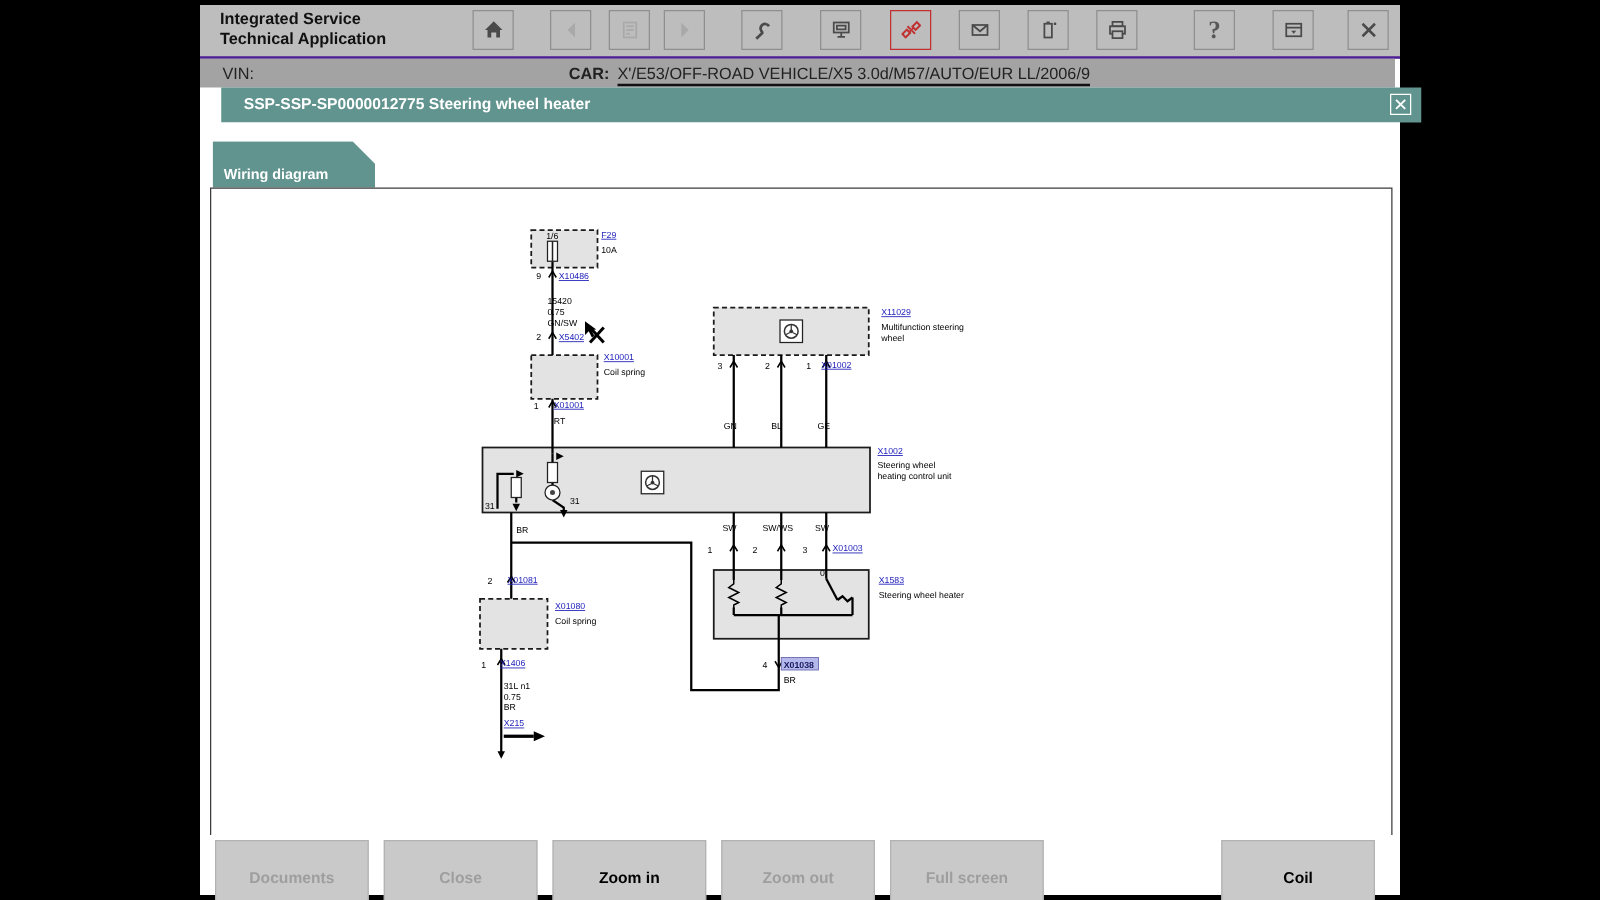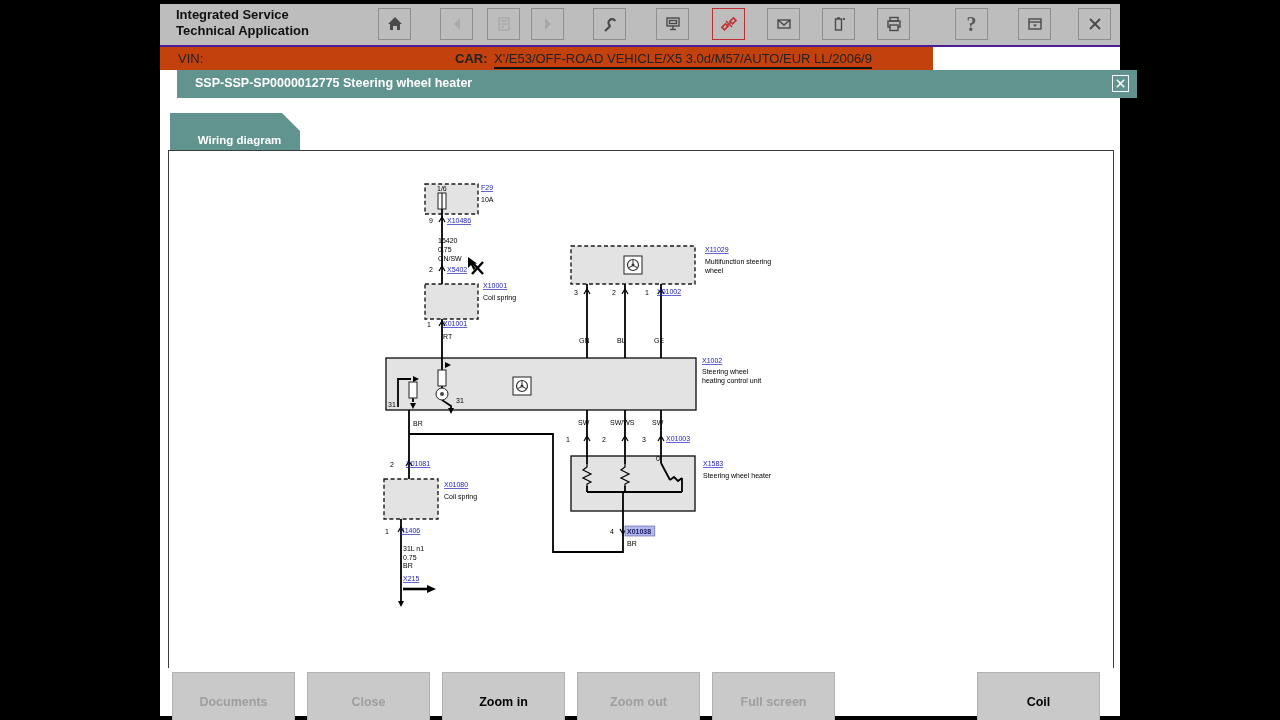--- a/index.html
+++ b/index.html
@@ -11,33 +11,33 @@
   .tbtn{position:absolute;top:4px;width:33px;height:32px;background:#bdbdbd;border:1px solid #8f8f8f;
     display:flex;align-items:center;justify-content:center;padding:0;cursor:pointer;}
   .tbtn.red{border:1px solid #c03030;}
   .tbtn svg{display:block}
   .ic{stroke:#4a4a4a;fill:none;stroke-width:1.4px;}
   .icf{fill:#4a4a4a;stroke:none;}
   .dis .ic{stroke:#a9a9a9}.dis .icf{fill:#a9a9a9}
   .redic{stroke:#c03030;fill:none;stroke-width:1.6px}
   .qmark{font-size:20px;font-weight:bold;color:#585858;font-family:"Liberation Serif",serif;}
   
-  #vinrow{position:absolute;left:0;top:43px;width:773px;height:23px;background:#c2410c;font-size:13px;color:#222;}
+  #vinrow{position:absolute;left:0;top:43px;width:956px;height:23px;background:#a3a3a3;font-size:13px;color:#222;}
   #vin-label{position:absolute;left:18px;top:4px;}
   #car-label{position:absolute;left:295px;top:4px;font-weight:bold;text-align:right;}
   #car-value{position:absolute;left:334px;top:4px;font-weight:normal;border-bottom:2px solid #111;padding-bottom:1px;}
   
   #dlgbar{position:absolute;left:0;top:66px;width:960px;height:28px;background:#62948f;margin-left:17px;}
   #dlg-title{position:absolute;left:18px;top:6px;color:#fff;font-size:12.5px;font-weight:bold;}
   #dlg-close{position:absolute;right:8px;top:5px;width:17px;height:17px;background:transparent;
     border:1.5px solid #fff;display:flex;align-items:center;justify-content:center;cursor:pointer;padding:0;}
   
   #tabrow{position:absolute;left:0;top:94px;width:960px;height:52px;background:#fff;}
   #tab-wiring{position:absolute;left:10px;top:15px;width:130px;height:48px;background:#62948f;border:none;
-    color:#fff;font-size:11.5px;font-weight:bold;text-align:center;padding:6px 0 0 9px;cursor:pointer;
+    color:#fff;font-size:11.5px;font-weight:bold;text-align:left;padding:6px 0 0 9px;cursor:pointer;
     clip-path:polygon(0 0,112px 0,130px 18px,130px 38px,0 38px);}
   
   #content{position:absolute;left:8px;top:146px;width:944px;height:517px;background:#fff;border:1px solid #3c3c3c;}
   #dsvg{position:absolute;left:0;top:0;}
   .dbox{fill:#e3e3e3;stroke:#1b1b1b;stroke-width:1.4}
   .dash{stroke-dasharray:4 2.6}
   .wire{fill:none;stroke:#000;stroke-width:1.8}
   .pinline{fill:none;stroke:#000;stroke-width:1.2}
   .comp{fill:#fdfdfd;stroke:#222;stroke-width:1}
   text.dl{font-size:7px;fill:#000;}

